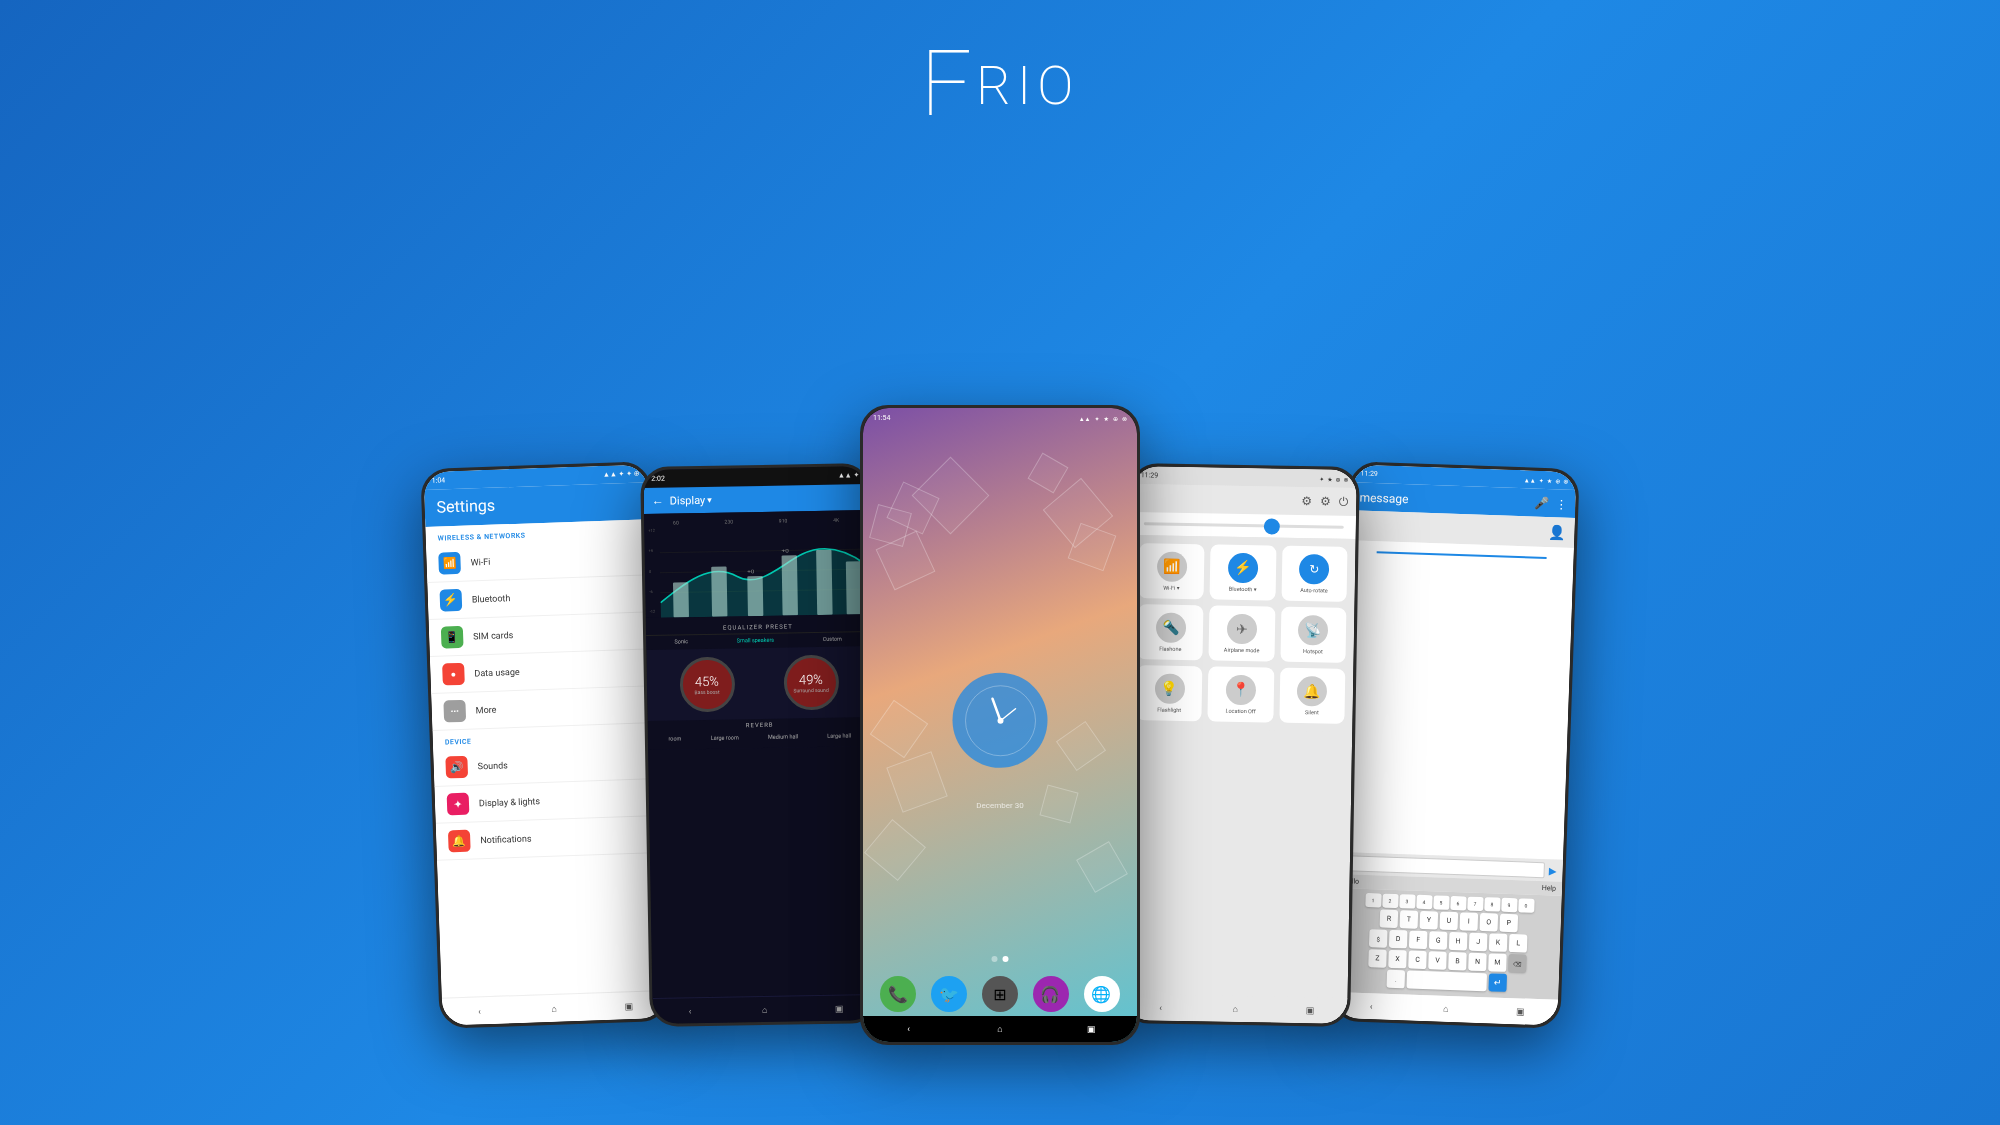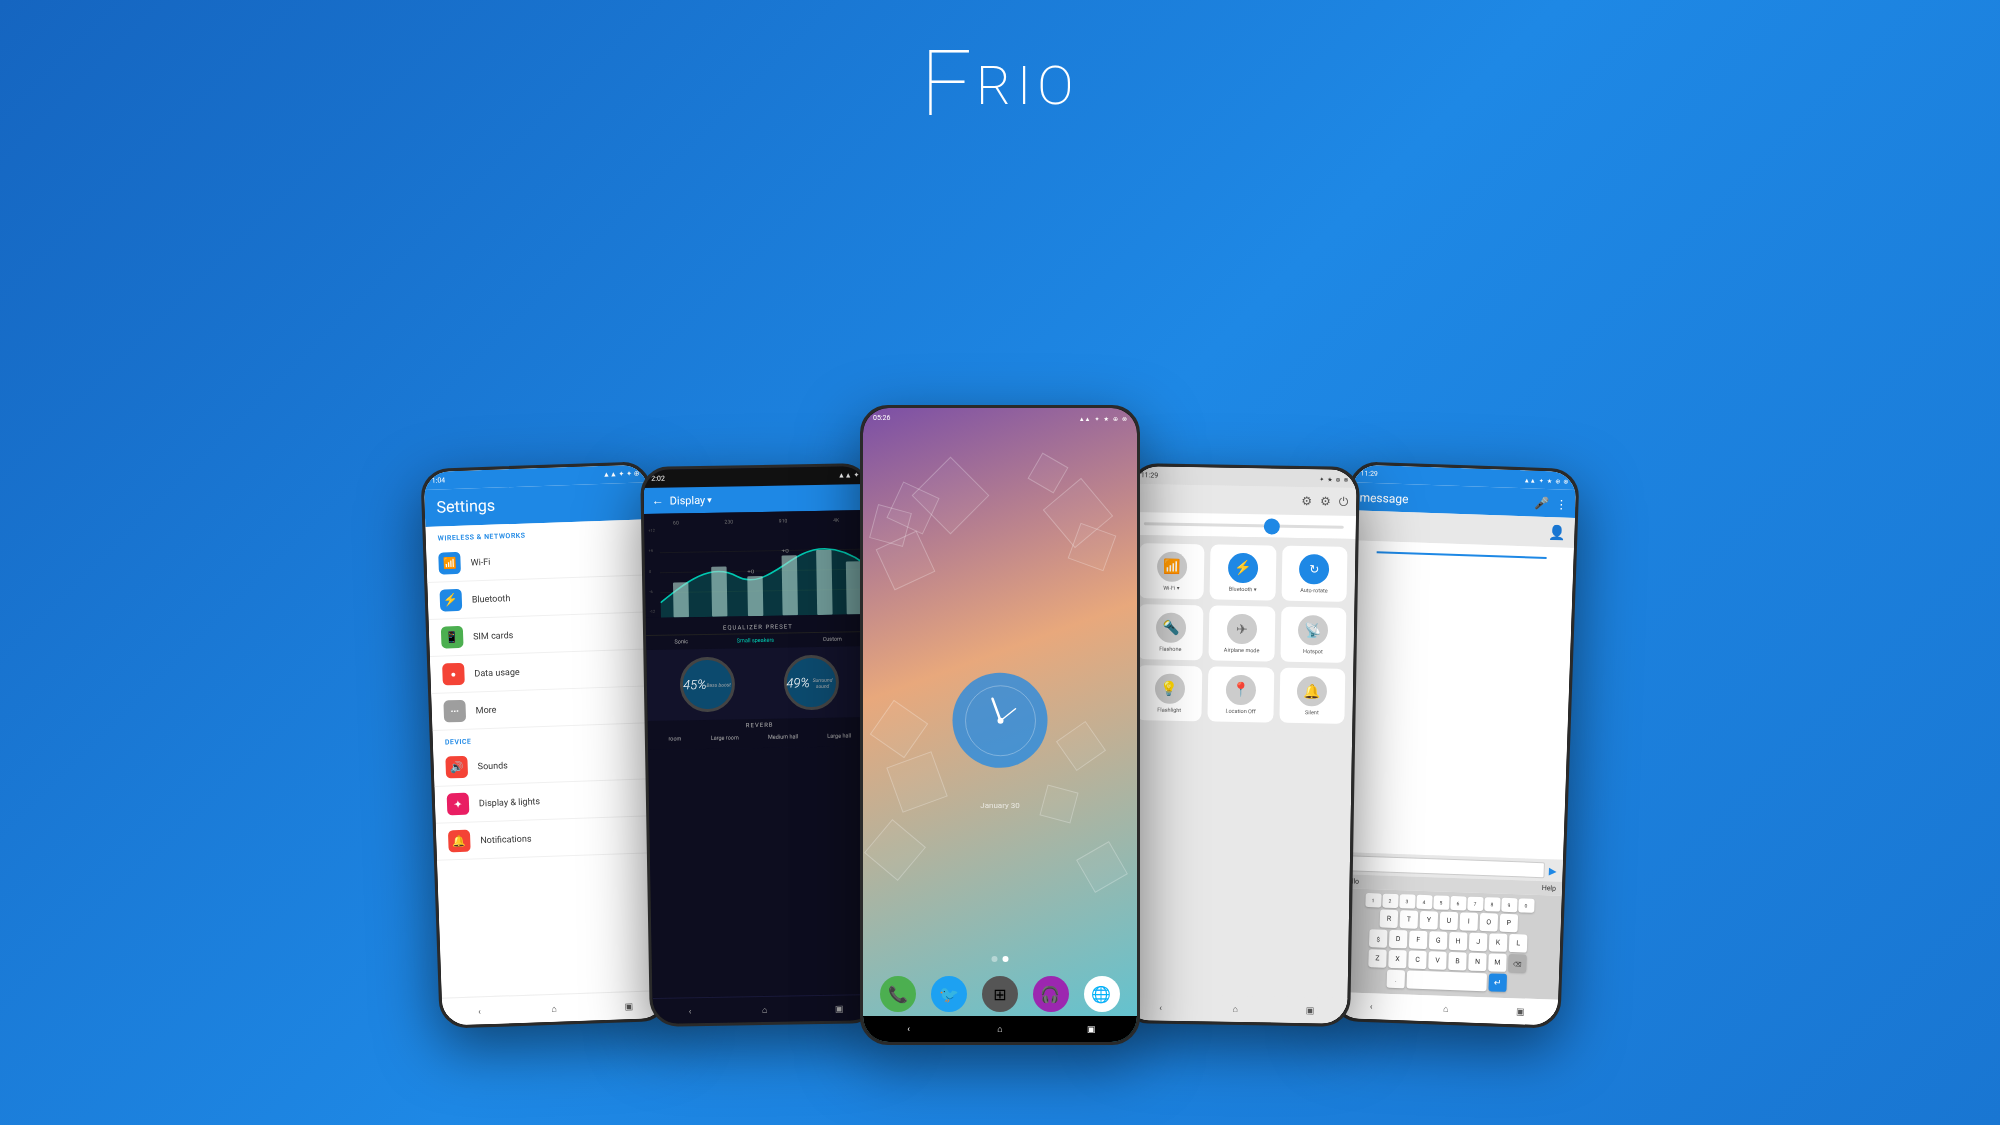--- a/index.html
+++ b/index.html
@@ -236,25 +236,24 @@
       display: flex;
       justify-content: space-around;
       padding: 8px;
     }
     .eq-circle {
       width: 55px;
       height: 55px;
       border-radius: 50%;
       border: 3px solid #444;
       display: flex;
-      flex-direction: row;
-      align-items: center;
-      justify-content: center;
-      background: #0c4a6e;
-      font-style: italic;
+      flex-direction: column;
+      align-items: center;
+      justify-content: center;
+      background: #7f1d1d;
     }
     .eq-circle-pct {
       font-size: 13px;
       color: white;
       font-weight: 300;
     }
     .eq-circle-label {
       font-size: 5px;
       color: #aaa;
       text-align: center;
@@ -645,21 +644,21 @@
         <div class="nav-icon">▣</div>
       </div>
     </div>
   </div>
 
   <div class="phone phone-3">
     <div class="screen">
       <div class="home-screen">
 
         <div class="home-status">
-          <span>05:26</span>
+          <span>11:54</span>
           <div style="display:flex;gap:4px;font-size:6px;">
             <span>▲▲</span>
               <span>✦</span>
               <span>★</span>
               <span>⊕</span>
               <span>⊗</span>
           </div>
         </div>
 
         <div class="home-geo-shapes">
@@ -683,21 +682,21 @@
             <circle cx="40" cy="40" r="35" fill="none" stroke="rgba(255,255,255,0.3)" stroke-width="1"></circle>
 
             <line x1="40" y1="40" x2="32" y2="18" stroke="white" stroke-width="2.5" stroke-linecap="round"></line>
 
             <line x1="40" y1="40" x2="55" y2="28" stroke="white" stroke-width="1.5" stroke-linecap="round"></line>
             <circle cx="40" cy="40" r="3" fill="white"></circle>
           </svg>
         </div>
 
         <div style="position:absolute;top:62%;left:50%;transform:translateX(-50%);text-align:center;">
-          <div style="font-size:8px;color:rgba(255,255,255,0.7);">January 30</div>
+          <div style="font-size:8px;color:rgba(255,255,255,0.7);">December 30</div>
         </div>
 
         <div class="home-dots">
           <div class="home-dot"></div>
           <div class="home-dot active"></div>
         </div>
 
         <div class="home-apps">
           <div class="home-app-icon" style="background:#4caf50;">📞</div>
           <div class="home-app-icon" style="background:#1da1f2;">🐦</div>

